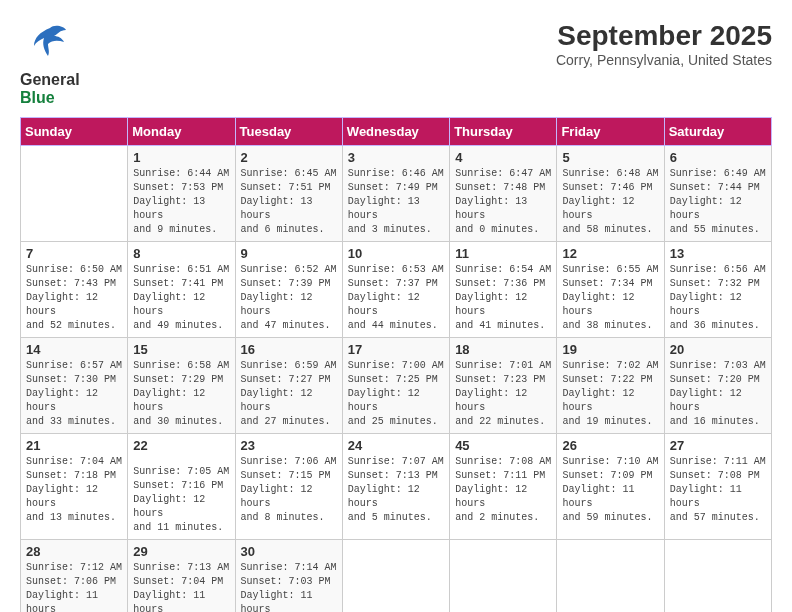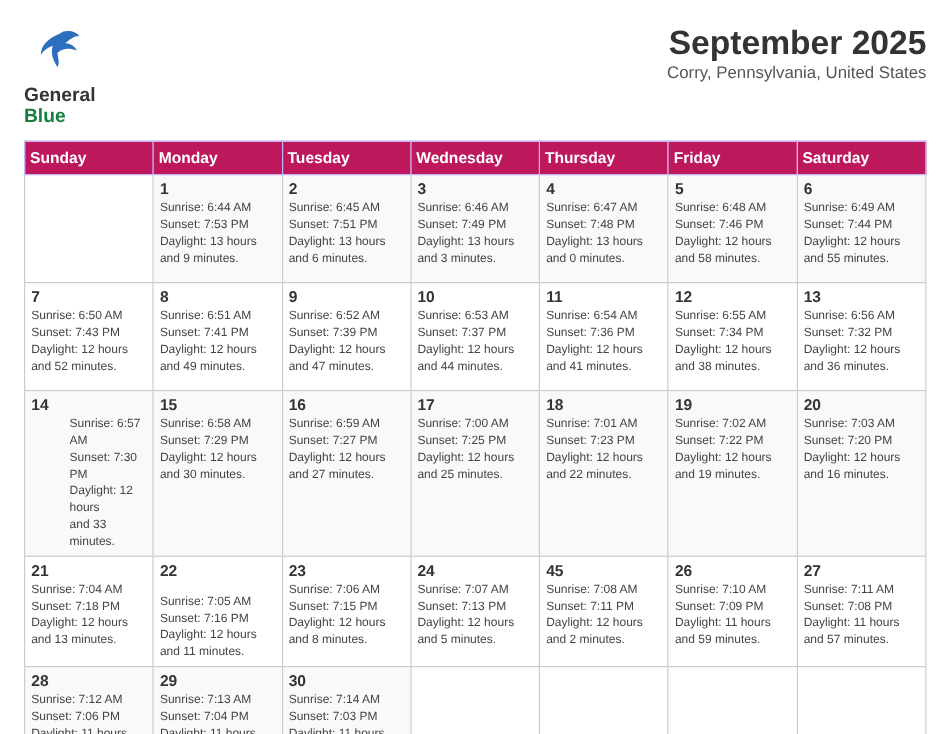--- a/index.html
+++ b/index.html
@@ -70,20 +70,21 @@
       font-size: 13px;
       font-weight: bold;
       color: #333;
       display: block;
       margin-bottom: 2px;
     }
     .day-info {
       font-size: 10px;
       color: #444;
       line-height: 1.4;
+      font-family: Liberation Mono, monospace;
     }
     .empty-cell {
       background-color: #fff !important;
     }
   </style>
 </head>
 <body>
 
 <div class="header">
   <div class="logo">
@@ -208,21 +209,21 @@
           <span class="day-number">13</span>
           <div class="day-info" style="white-space: pre-line;">Sunrise: 6:56 AM
 Sunset: 7:32 PM
 Daylight: 12 hours
 and 36 minutes.</div>
         </td>
       </tr>
       <tr>
         <td>
           <span class="day-number">14</span>
-          <div class="day-info" style="white-space: pre-line; margin-left: 32px;">Sunrise: 6:57 AM
+          <div class="day-info" style="white-space: pre-line;">Sunrise: 6:57 AM
 Sunset: 7:30 PM
 Daylight: 12 hours
 and 33 minutes.</div>
         </td>
         <td>
           <span class="day-number">15</span>
           <div class="day-info" style="white-space: pre-line;">Sunrise: 6:58 AM
 Sunset: 7:29 PM
 Daylight: 12 hours
 and 30 minutes.</div>

